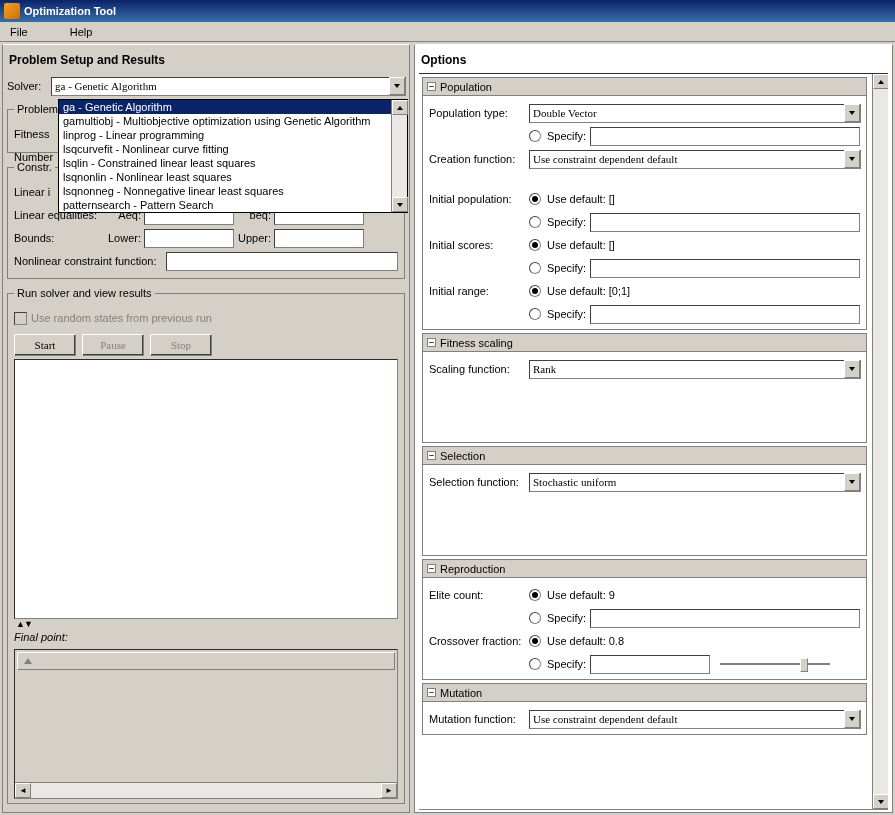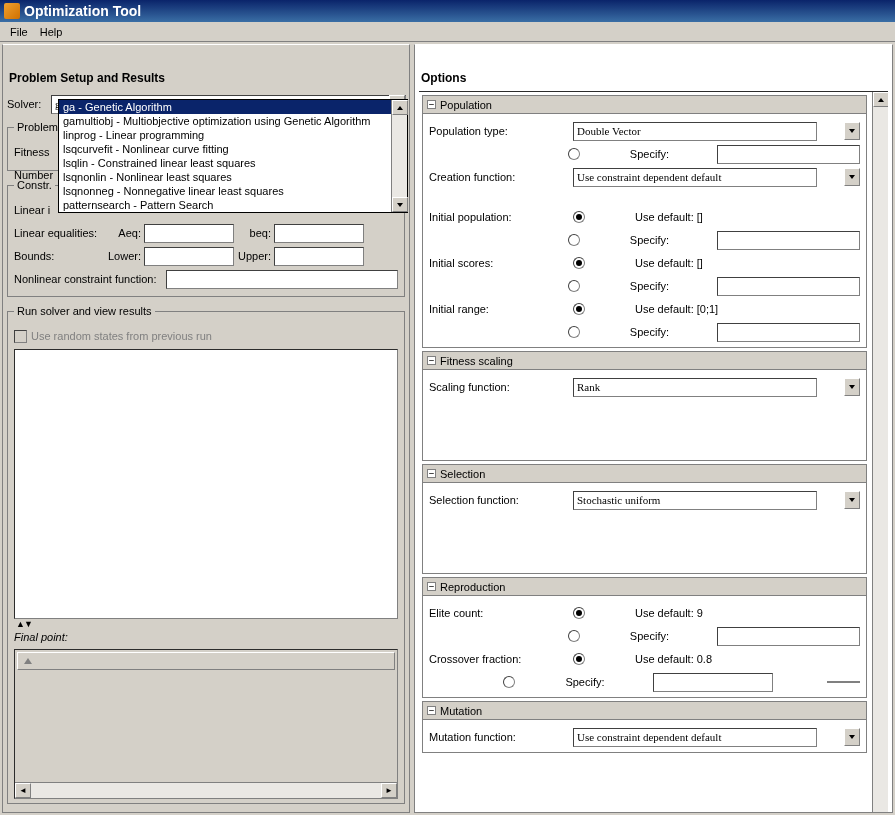--- a/index.html
+++ b/index.html
@@ -1,26 +1,26 @@
 <!DOCTYPE html>
 <html><head>
 <meta charset="utf-8">
 <style>
   * { box-sizing: border-box; margin: 0; padding: 0; }
   html, body { width: 895px; height: 815px; font-family: Tahoma, Arial, sans-serif; font-size: 11px; color: #000; background: #d4d0c8; overflow: hidden; }
   .titlebar { height: 22px; background: linear-gradient(to bottom, #0a246a, #3a6ea5); color: #fff; display: flex; align-items: center; padding-left: 4px; }
   .titlebar .icon { width: 16px; height: 16px; background: linear-gradient(135deg,#f0a030,#d07000); margin-right: 4px; border-radius:2px;}
-  .titlebar .title { font-weight: bold; font-size: 14px; }
+  .titlebar .title { font-weight: bold; font-size: 11px; }
   .titlebar .spacer { flex: 1; }
-  .menubar { height: 20px; background:#d4d0c8; display:flex; align-items:center; padding-left:4px; border-bottom:1px solid #808080;}
+  .menubar { height: 20px; background:#d4d0c8; display:flex; align-items:center; padding-left:4px; border-bottom:1px solid #808080;gap:30px;}
   .menubar span { padding: 2px 6px; cursor:default;}
   .main { display:flex; height: calc(815px - 22px - 20px); }
   .left-panel { width: 408px; border:1px solid #808080; border-top:1px solid #fff; margin:2px; background:#d4d0c8; display:flex; flex-direction:column; padding:4px; position:relative;}
   .right-panel { flex:1; border:1px solid #808080; border-top:1px solid #fff; margin:2px; background:#ffffff; padding:4px; overflow:hidden; position:relative;}
-  .panel-title { font-weight:bold; font-size:12px; padding:4px 2px 6px 2px;margin-top:18px; }
+  .panel-title { font-weight:bold; font-size:12px; padding:4px 2px 6px 2px; }
   fieldset { border:1px solid #808080; border-top:1px solid #fff; border-left:1px solid #fff; margin:4px 0; padding:6px 6px 4px 6px;}
   fieldset.alt { border:1px solid #808080; border-radius:0;}
   legend { font-size:11px; padding:0 3px;}
   .row { display:flex; align-items:center; margin:3px 0; min-height:20px;}
   .lbl { white-space:nowrap; margin-right:4px;}
   .lbl90 { width:90px; white-space:nowrap;}
   .lblsm { width:40px; text-align:right; padding-right:3px; white-space:nowrap;}
   input[type=text].field { height:19px; border:1px solid #808080; border-top-color:#404040; border-left-color:#404040; background:#fff; padding:1px 3px; font:11px Tahoma;}
   .field-flex { flex:1; }
   .btn { height:22px; min-width:62px; background:#d4d0c8; border:1px solid #808080; border-top-color:#fff; border-left-color:#fff; box-shadow: inset -1px -1px 0 #404040; font:11px Tahoma; padding:0 8px; cursor:default;}
@@ -38,21 +38,21 @@
   .sb-btn { width:16px; height:15px; background:#d4d0c8; border:1px solid #808080; border-top-color:#fff; border-left-color:#fff; display:flex; align-items:center; justify-content:center; font-size:8px; color:#000;}
   .sb-track { flex:1; background: repeating-conic-gradient(#d4d0c8 0% 25%, #fff 0% 50%) 50% / 2px 2px;}
   
   .opt-scroll { height: calc(100% - 22px); overflow:hidden; border:1px inset #808080; border-left:0; border-right:0; position:relative; padding-right:18px;}
   .vscroll { position:absolute; right:0; top:0; bottom:0; width:16px; background:#d4d0c8; border-left:1px solid #808080; display:flex; flex-direction:column;}
   .vscroll .sb-track { flex:1;}
   .section { border:1px solid #808080; margin:3px 3px 0 3px; }
   .section-head { height:18px; background:#d4d0c8; border-bottom:1px solid #808080; display:flex; align-items:center; padding-left:4px; gap:4px;}
   .minus { width:9px; height:9px; border:1px solid #808080; background:#fff; display:flex; align-items:center; justify-content:center; font-size:9px; line-height:1; font-family:monospace;}
   .section-body { padding:4px 6px 2px 6px;}
-  .opt-row { display:flex; align-items:center; margin:3px 0; min-height:20px;gap:44px;}
+  .opt-row { display:flex; align-items:center; margin:3px 0; min-height:20px;}
   .opt-label { width:100px; white-space:nowrap;}
   .opt-input { height:19px; border:1px solid #808080; border-top-color:#404040; border-left-color:#404040; background:#fff; flex:1; margin-left:4px;}
   .slider { width:110px; height:16px; position:relative; margin-left:10px;}
   .slider-track { position:absolute; left:0; right:0; top:7px; height:2px; background:#808080;}
   .slider-thumb { position:absolute; top:2px; left:80px; width:8px; height:14px; background:#d4d0c8; border:1px solid #808080; border-top-color:#fff; border-left-color:#fff;}
   
   .dropdown { position:absolute; left:55px; top:54px; width:350px; background:#fff; border:1px solid #000; z-index:10; font-size:11px;}
   .dropdown .item { padding:1px 4px; white-space:nowrap; cursor:default;}
   .dropdown .item.sel { background:#0a246a; color:#fff;}
   .dd-scroll { position:absolute; right:0; top:0; bottom:0; width:16px; background:#d4d0c8; display:flex; flex-direction:column; border-left:1px solid #808080;}
@@ -143,20 +143,25 @@
         <input type="text" class="field field-flex" style="">
       </div>
     </fieldset>
 
     <fieldset class="alt" style="flex:1; display:flex; flex-direction:column;">
       <legend>Run solver and view results</legend>
       <div class="row">
         <span class="chk disabled"></span>
         <span style="color:#808080">Use random states from previous run</span>
       </div>
+      <div class="row" style="gap:6px;">
+        <button class="btn">Start</button>
+        <button class="btn disabled">Pause</button>
+        <button class="btn disabled">Stop</button>
+      </div>
       <div class="results-box"></div>
       <div class="triangle-bar">▲▼</div>
       <div style="padding:2px 0;font-style:italic;">Final point:</div>
       <div class="final-box">
         <div class="final-header">
             <span class="final-tri"></span>
           </div>
         <div style="flex:1"></div>
         <div class="scrollbar-h">
           <div class="sb-btn">◄</div>

